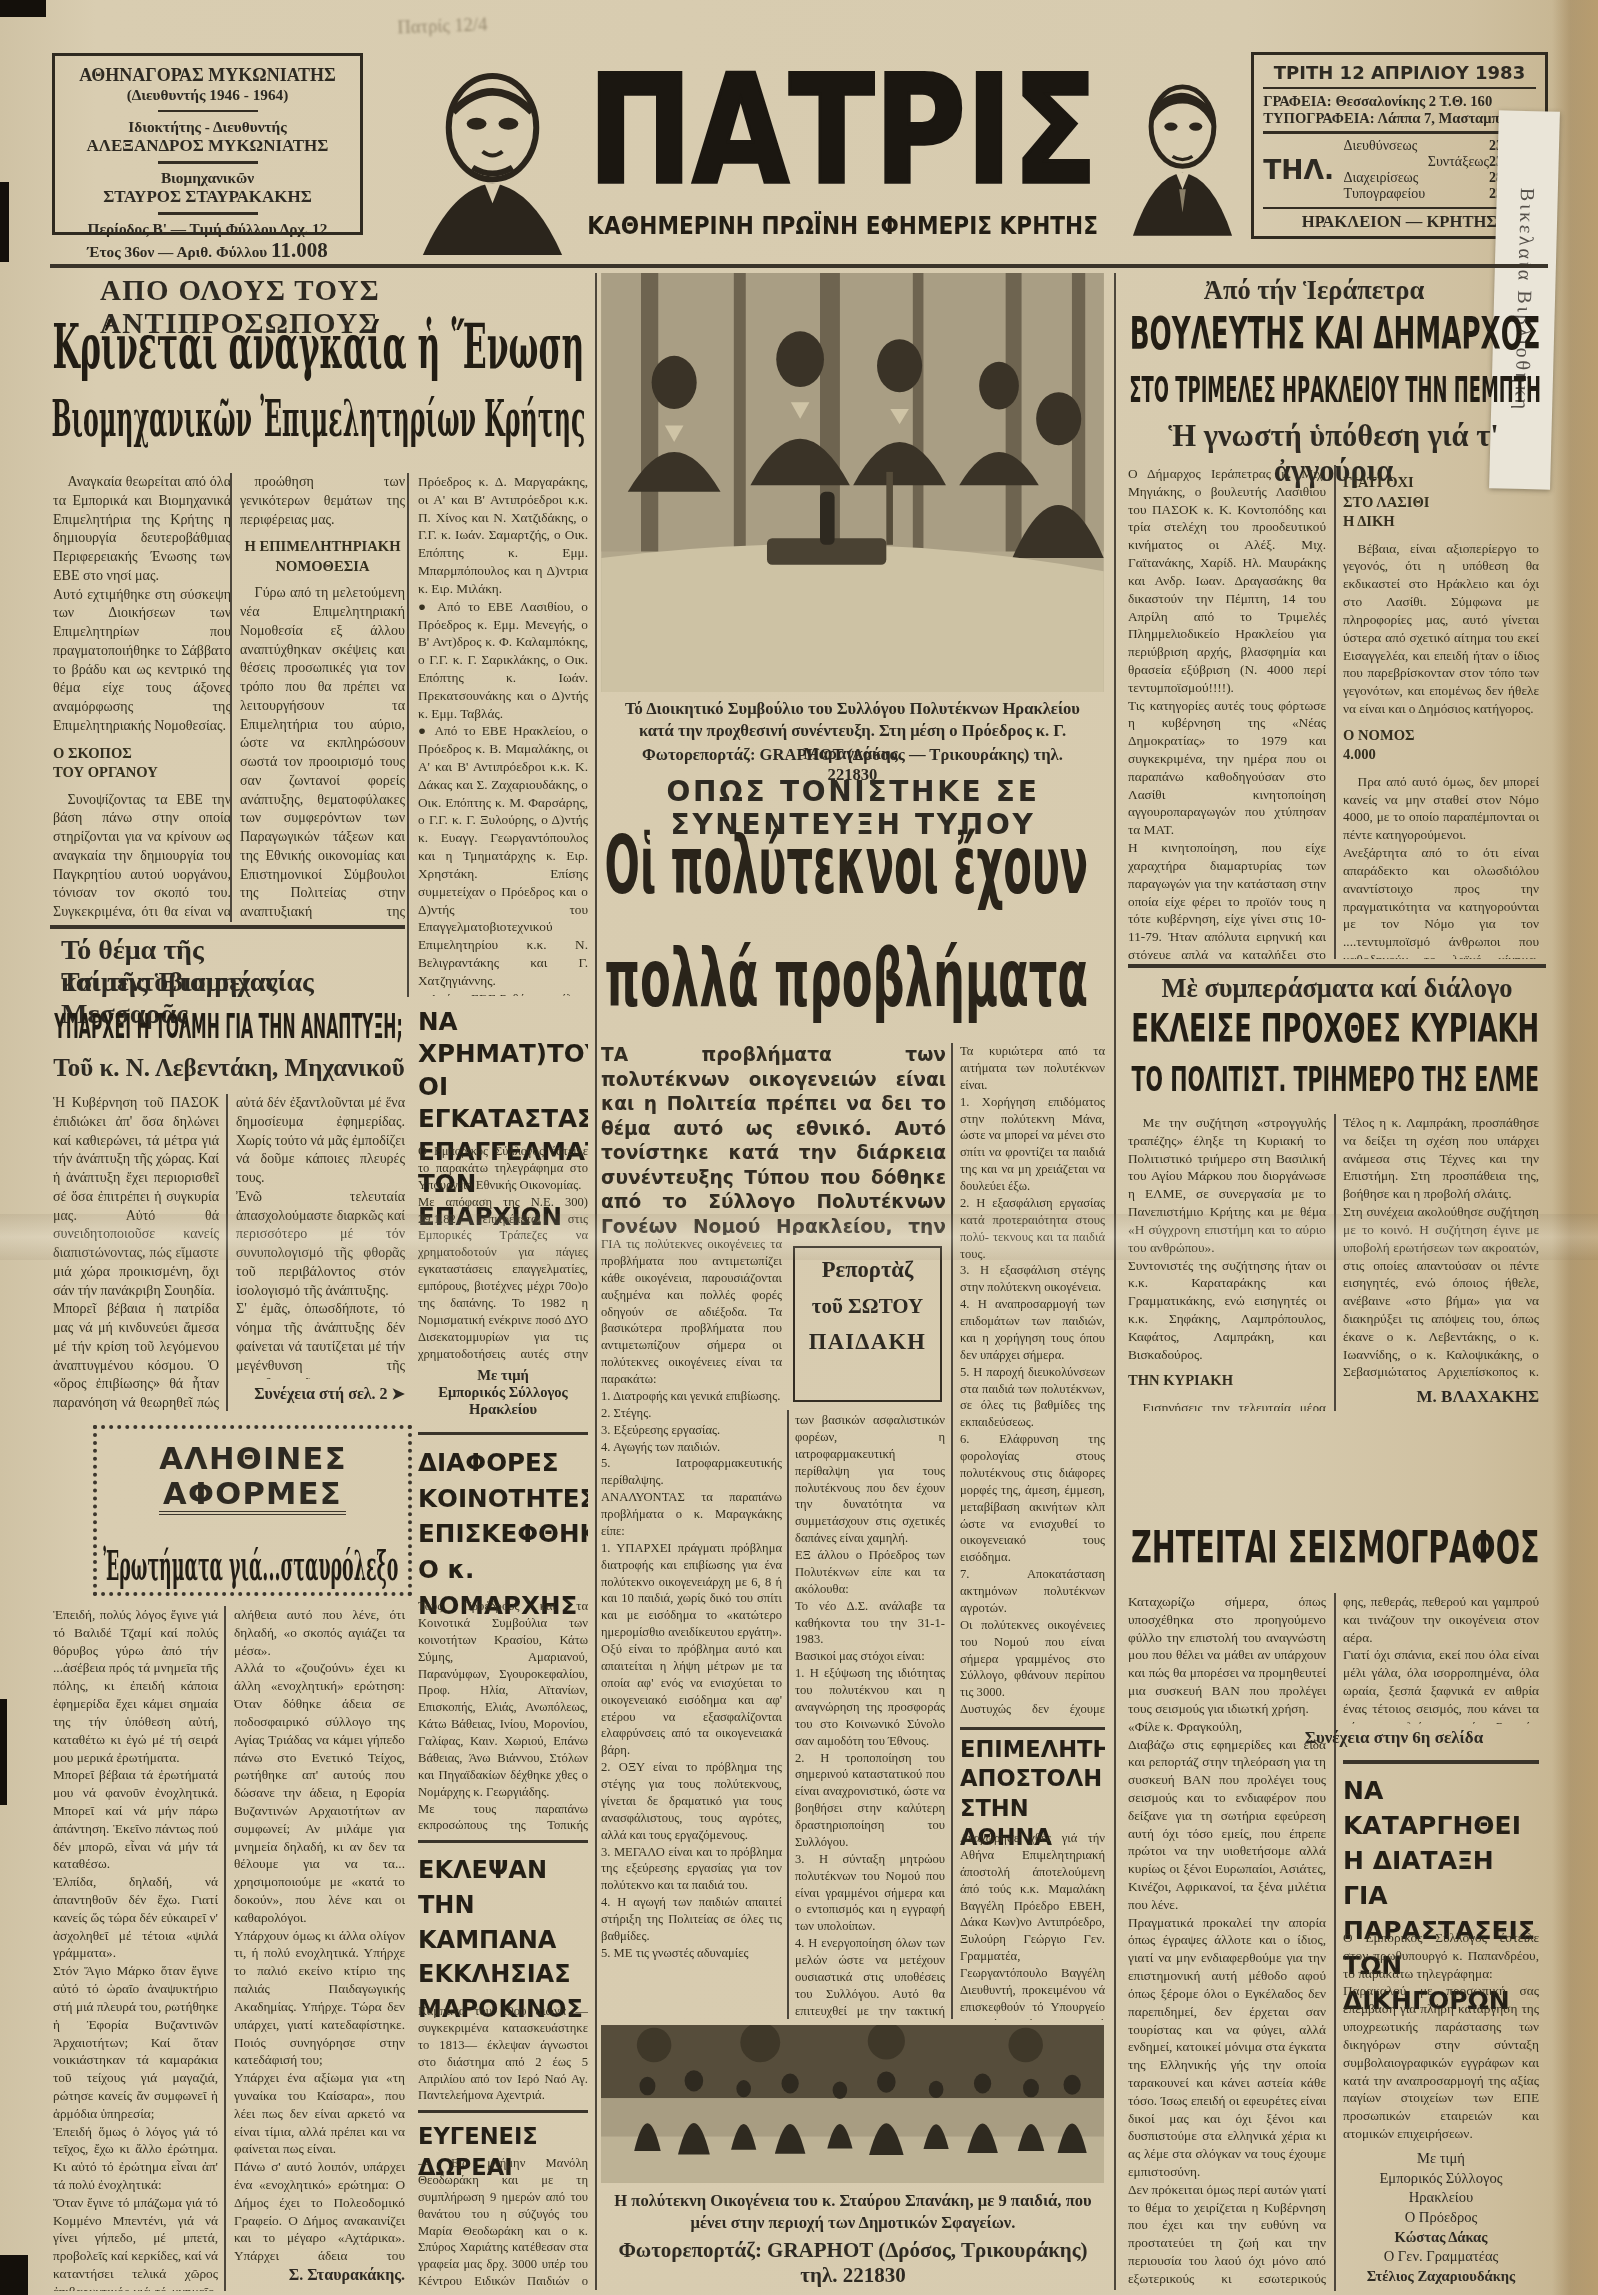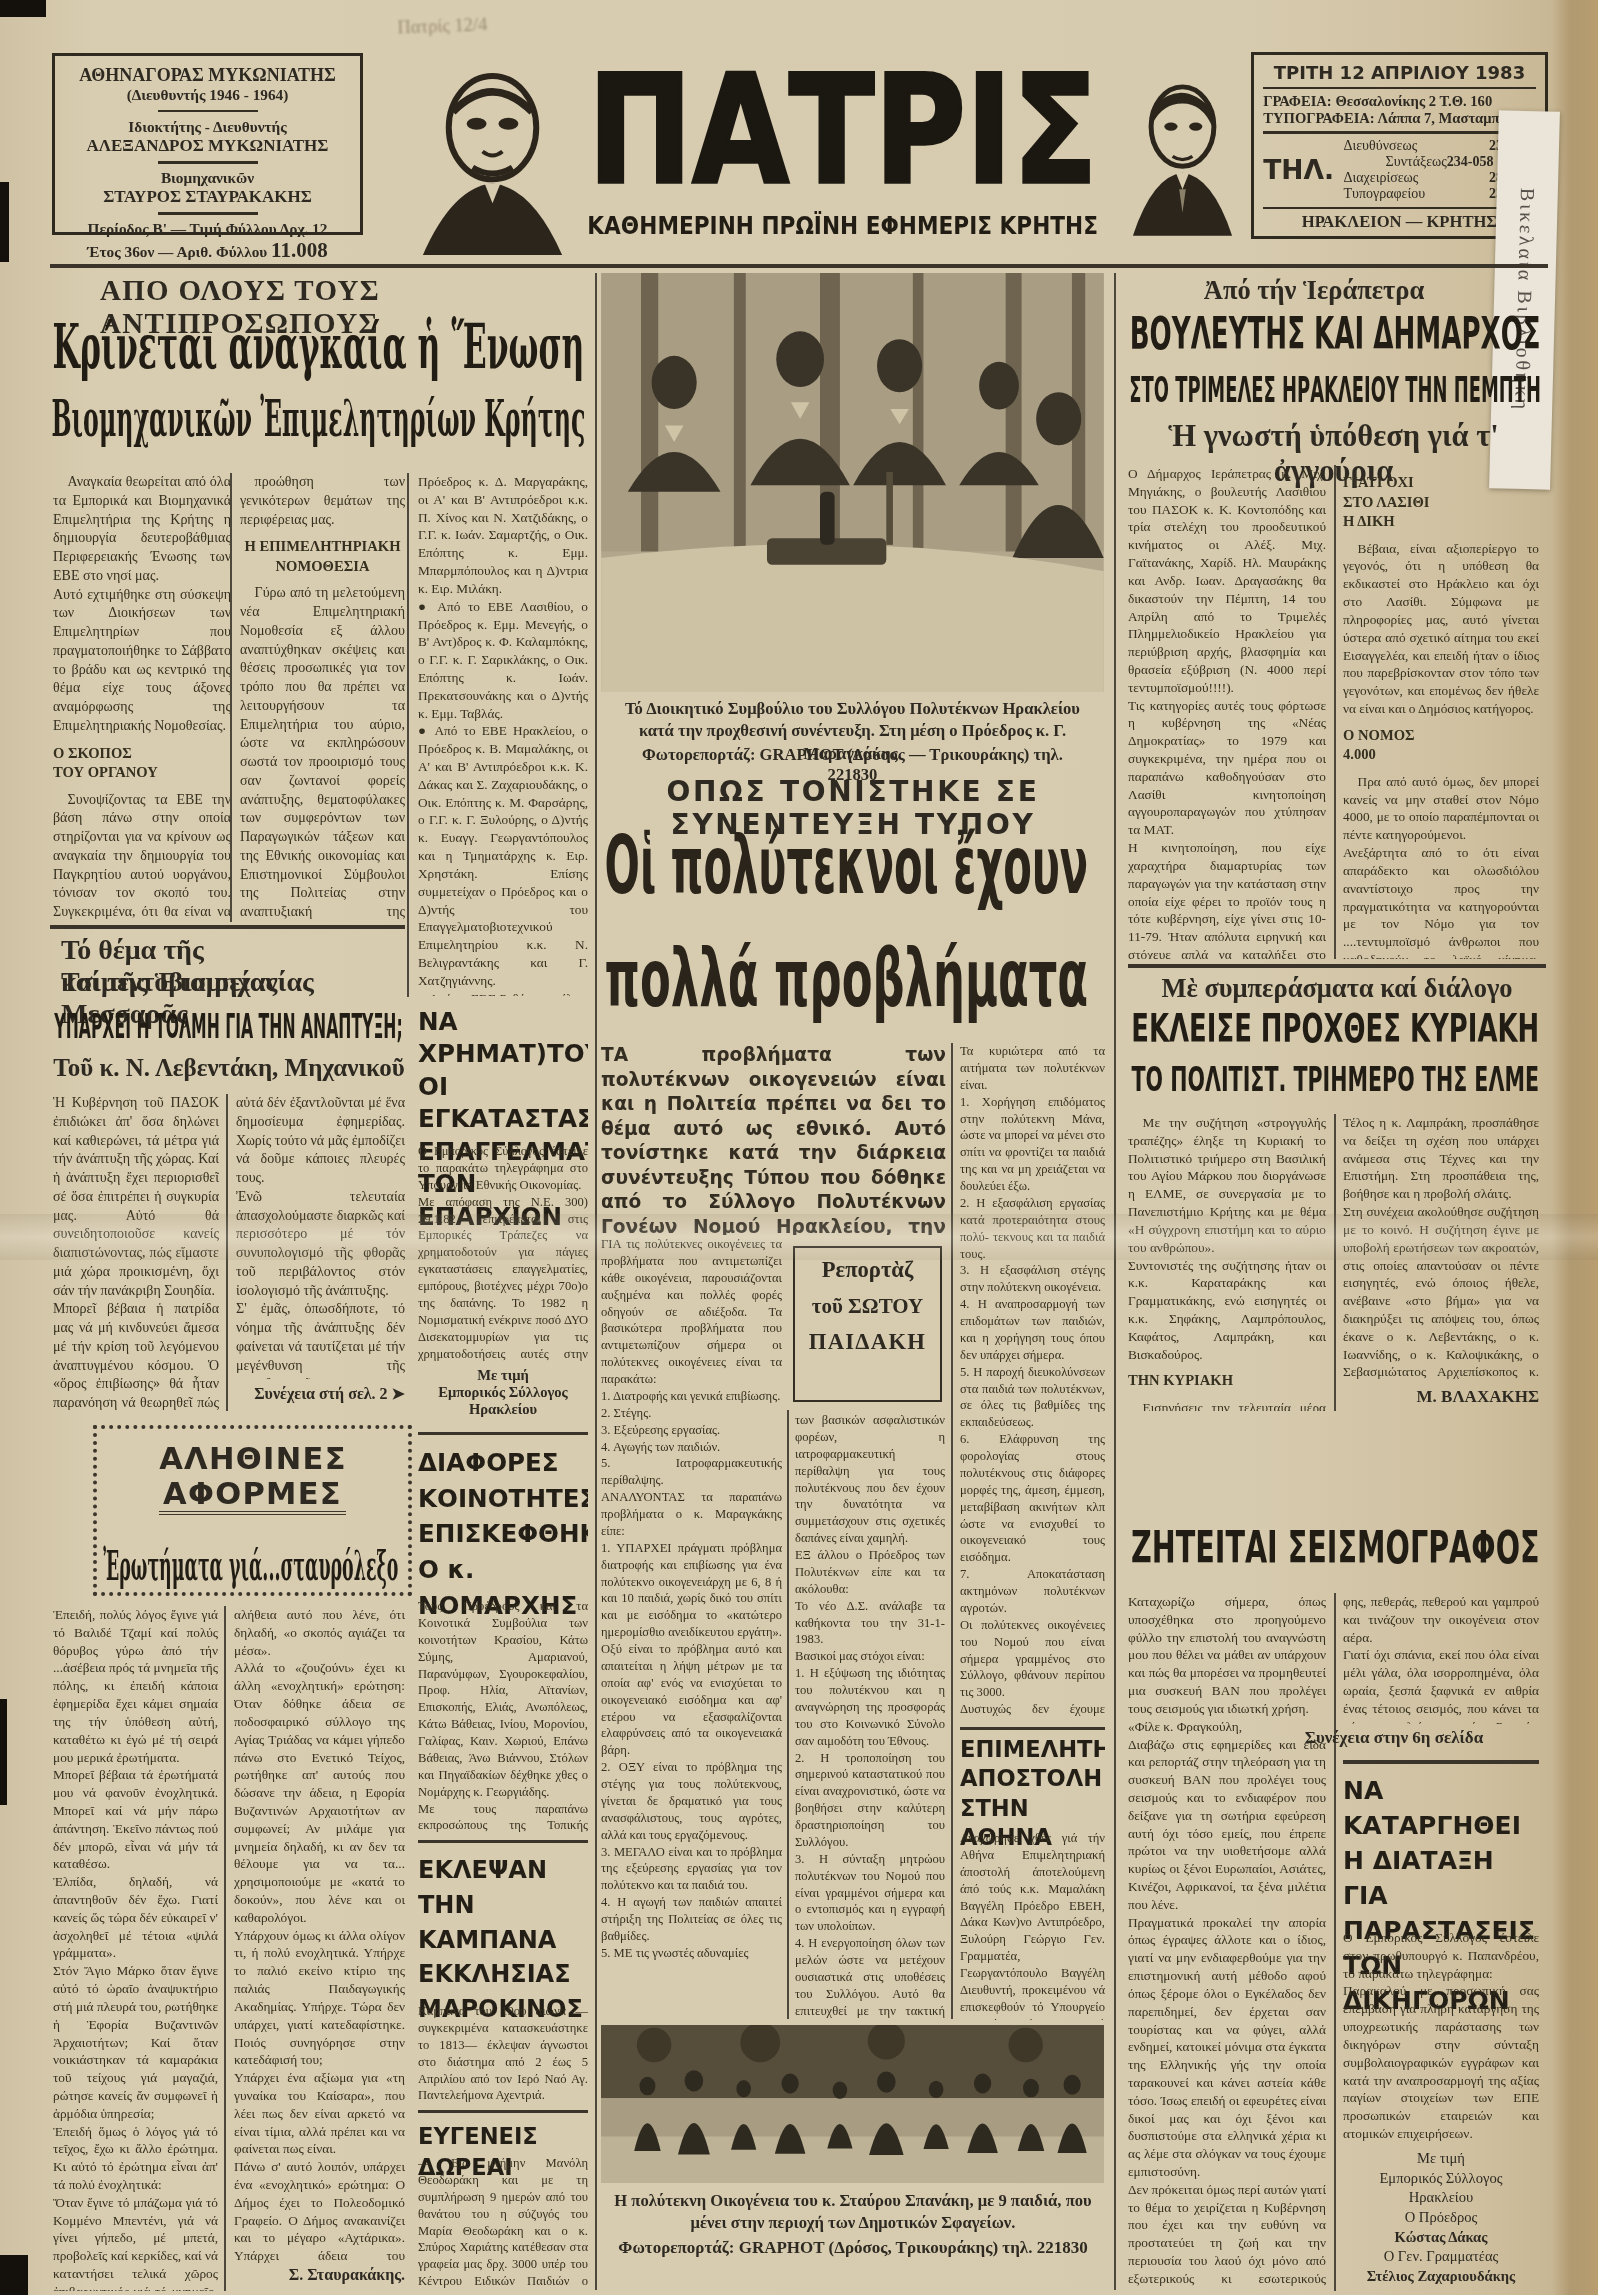--- a/index.html
+++ b/index.html
@@ -100,21 +100,21 @@
     <div style="font-weight:bold;font-size:14.6px;">ΓΡΑΦΕΙΑ: Θεσσαλονίκης 2  Τ.Θ. 160</div>
     <div style="font-weight:bold;font-size:14.6px;">ΤΥΠΟΓΡΑΦΕΙΑ: Λάππα 7, Μασταμπάς</div>
     <div style="height:2.7px;background:#332d23;margin:4px 0;"></div>
     <div style="display:flex;align-items:center;">
       <div style="font-weight:bold;font-size:26.5px;font-family:'DejaVu Sans',sans-serif;margin-right:9.3px;">ΤΗΛ.</div>
       <div style="flex:1;">
         <div style="display:flex;justify-content:space-between;font-size:14px;">
           <span>Διευθύνσεως</span>
           <b>232-599</b>
           </div>
-        <div style="display:flex;justify-content:center;font-size:14px;">
+        <div style="display:flex;justify-content:flex-end;font-size:14px;">
           <span>Συντάξεως</span>
           <b>234-058</b>
           </div>
         <div style="display:flex;justify-content:space-between;font-size:14px;">
           <span>Διαχειρίσεως</span>
           <b>282-525</b>
           </div>
         <div style="display:flex;justify-content:space-between;font-size:14px;">
           <span>Τυπογραφείου</span>
           <b>234-058</b>
@@ -359,21 +359,21 @@
         <path d="M486 187 Q505 112 524 187 Z"></path>
       <ellipse cx="575" cy="88" rx="13" ry="15"></ellipse>
         <path d="M552 193 Q575 104 598 193 Z"></path>
       <ellipse cx="648" cy="95" rx="12" ry="14"></ellipse>
         <path d="M628 190 Q648 108 668 190 Z"></path>
       <ellipse cx="710" cy="90" rx="13" ry="15"></ellipse>
         <path d="M688 193 Q710 104 732 193 Z"></path>
     </g>
   </svg>
   <div class="t c" style="left:611px;top:2190px;width:484px;font-size:16.6px;font-weight:bold;line-height:1.35;">Η πολύτεκνη Οικογένεια του κ. Σταύρου Σπανάκη, με 9 παιδιά, που μένει στην περιοχή των Δημοτικών Σφαγείων.</div>
-  <div class="t c" style="left:611px;top:2238px;width:484px;font-size:17px;font-weight:bold;">Φωτορεπορτάζ: GRAPHOT (Δρόσος, Τρικουράκης) τηλ. 221830</div>
+  <div class="t c" style="left:611px;top:2238px;width:484px;font-size:21px;font-weight:bold;">Φωτορεπορτάζ: GRAPHOT (Δρόσος, Τρικουράκης) τηλ. 221830</div>
 
   <div class="t c" style="left:1128px;top:275px;width:372px;font-size:26.5px;font-weight:bold;">Ἀπό τήν Ἱεράπετρα</div>
   <svg class="abs" style="left:1128px;top:304px;" width="425" height="57" viewBox="0 0 640 86">
     <text x="2" y="68" textLength="620" lengthAdjust="spacingAndGlyphs" font-family="DejaVu Sans, sans-serif" font-weight="900" font-size="66">ΒΟΥΛΕΥΤΗΣ ΚΑΙ ΔΗΜΑΡΧΟΣ</text>
   </svg>
   <svg class="abs" style="left:1128px;top:365px;" width="425" height="48" viewBox="0 0 640 72">
     <text x="2" y="56" textLength="620" lengthAdjust="spacingAndGlyphs" font-family="DejaVu Sans, sans-serif" font-weight="900" font-size="54">ΣΤΟ ΤΡΙΜΕΛΕΣ ΗΡΑΚΛΕΙΟΥ ΤΗΝ ΠΕΜΠΤΗ</text>
   </svg>
   <div class="t c" style="left:1128px;top:419px;width:411px;font-size:30.5px;font-weight:bold;">Ἡ γνωστή ὑπόθεση γιά  τ' ἀγγούρια</div>
 

